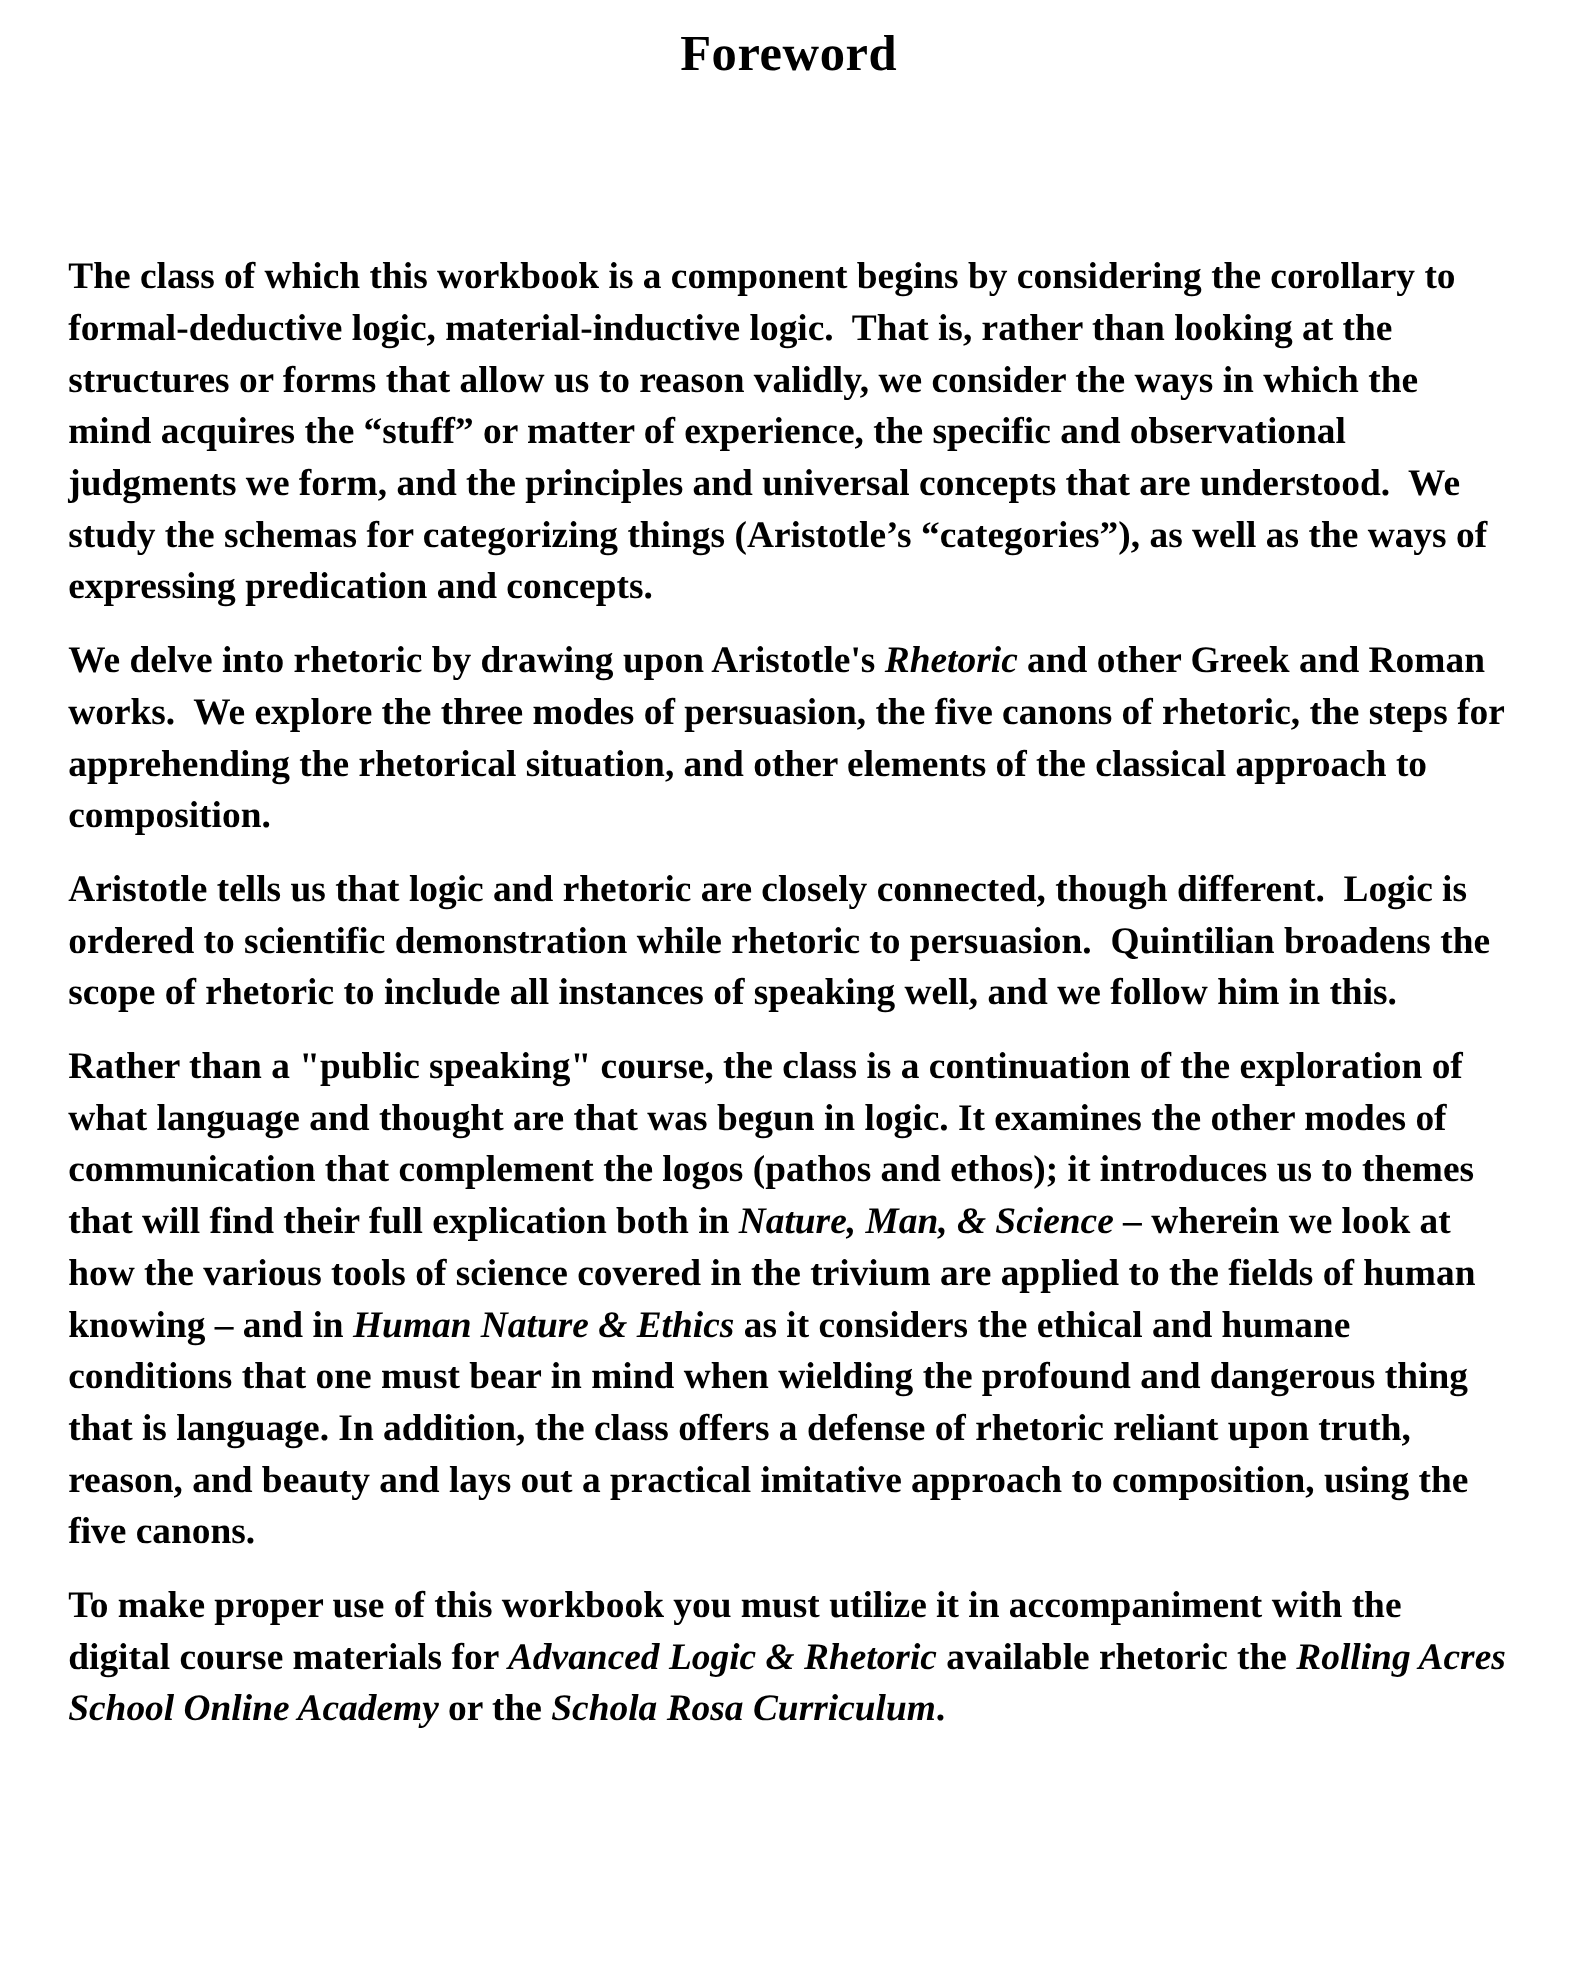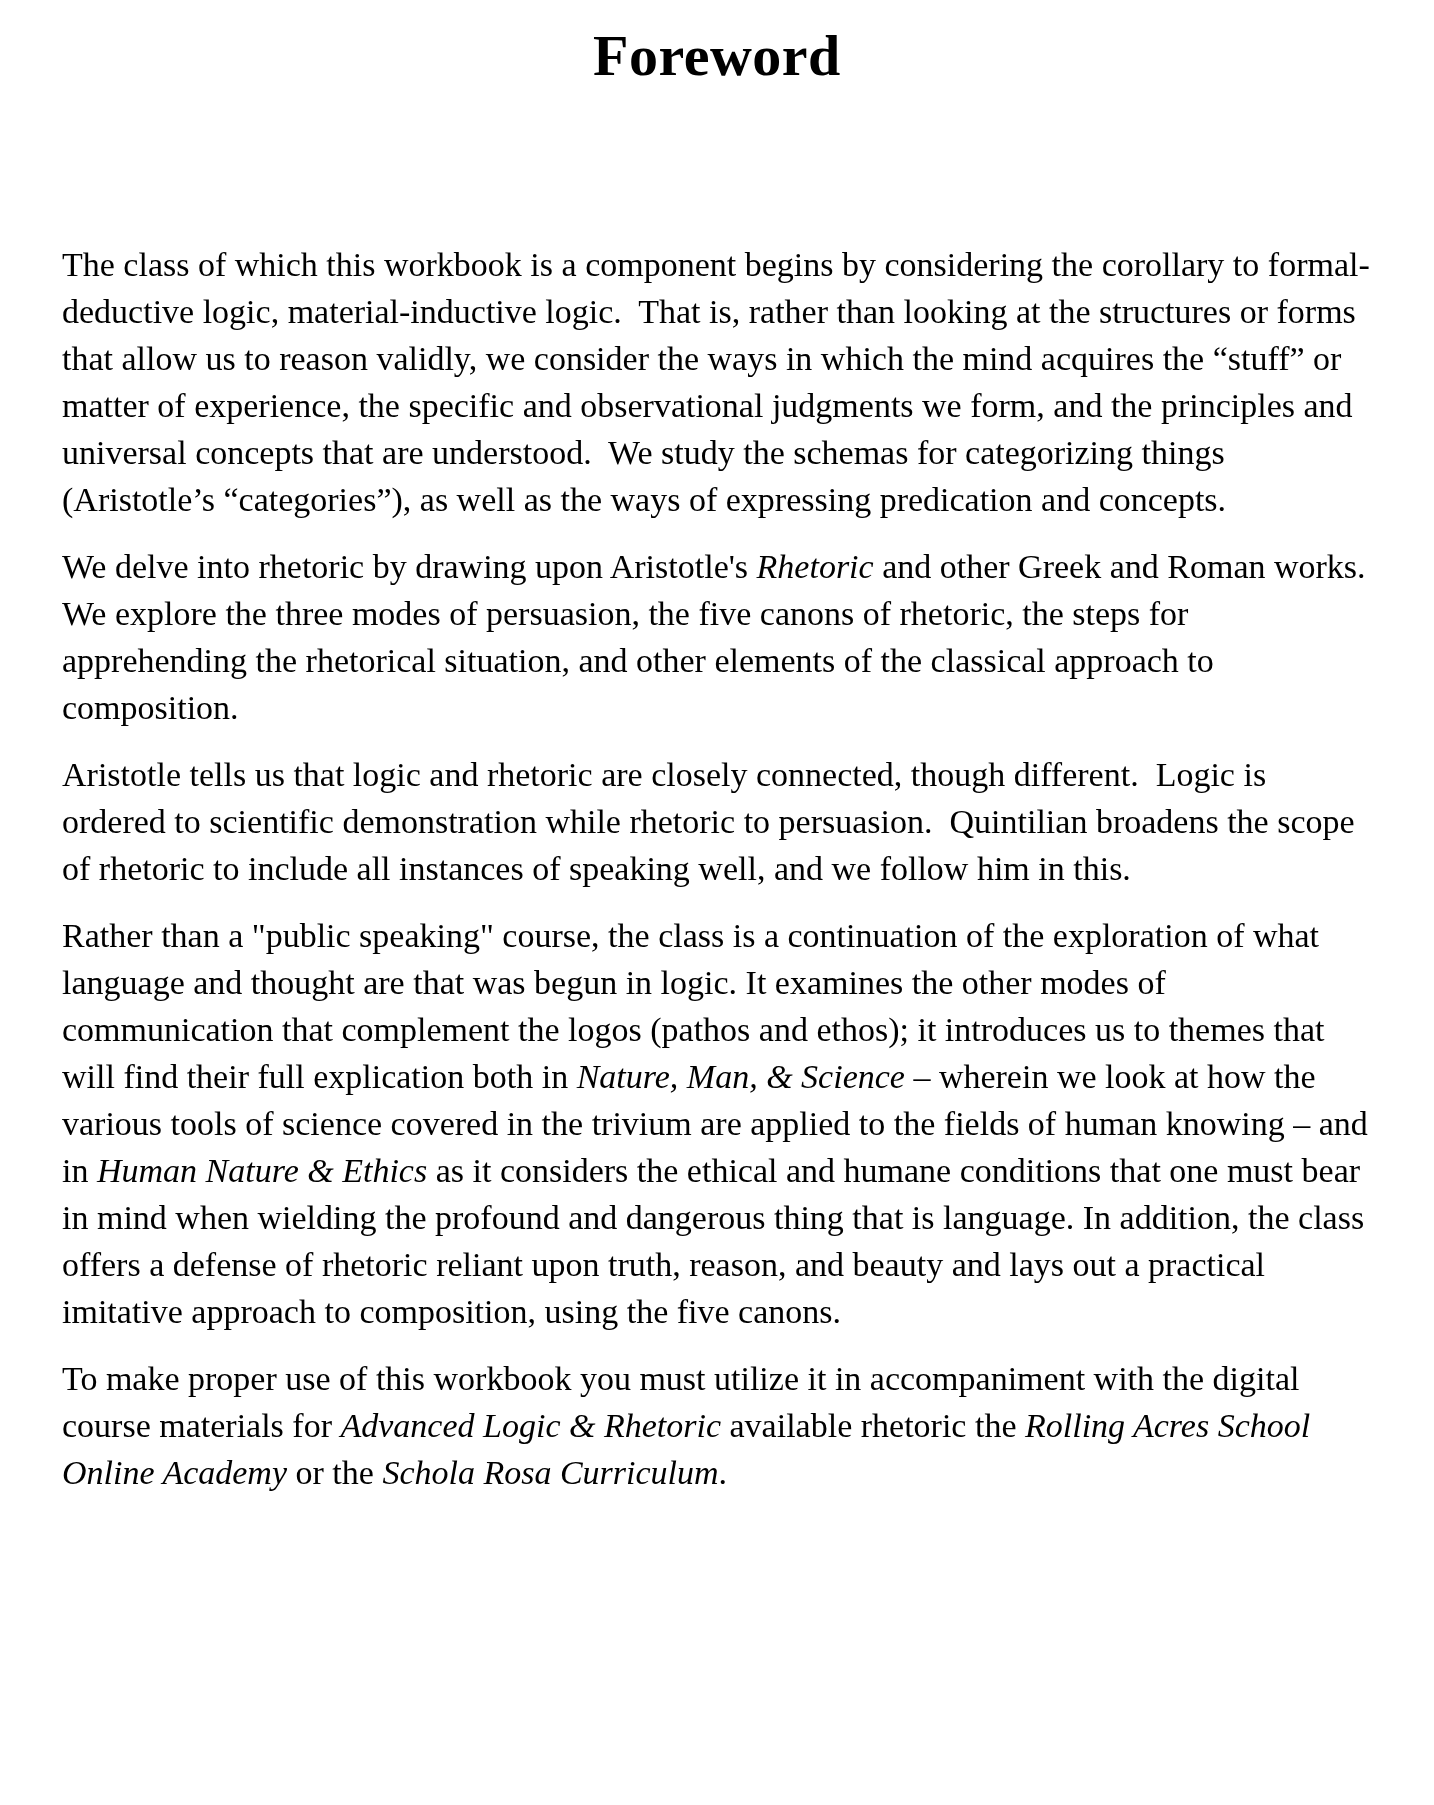--- a/index.html
+++ b/index.html
@@ -17,29 +17,30 @@
   .page {
     box-sizing: border-box;
     width: 1434px;
     height: 1805px;
     padding: 24px 62px 0 62px;
     background: #ffffff;
   }
   .title {
     font-family: "Liberation Serif", serif;
     font-weight: bold;
-    font-size: 58px;
+    font-size: 46px;
     line-height: 1.1;
     text-align: center;
     margin: 0 0 153px 0;
     color: #000000;
     letter-spacing: 0.5px;
   }
   .body-text {
     width: 1310px;
+    font-weight: bold;
   }
   .para {
     font-family: "Liberation Serif", serif;
     font-size: 34px;
     line-height: 47px;
     text-align: left;
     margin: 0 0 20px 0;
     white-space: pre-wrap;
     color: #000000;
   }

